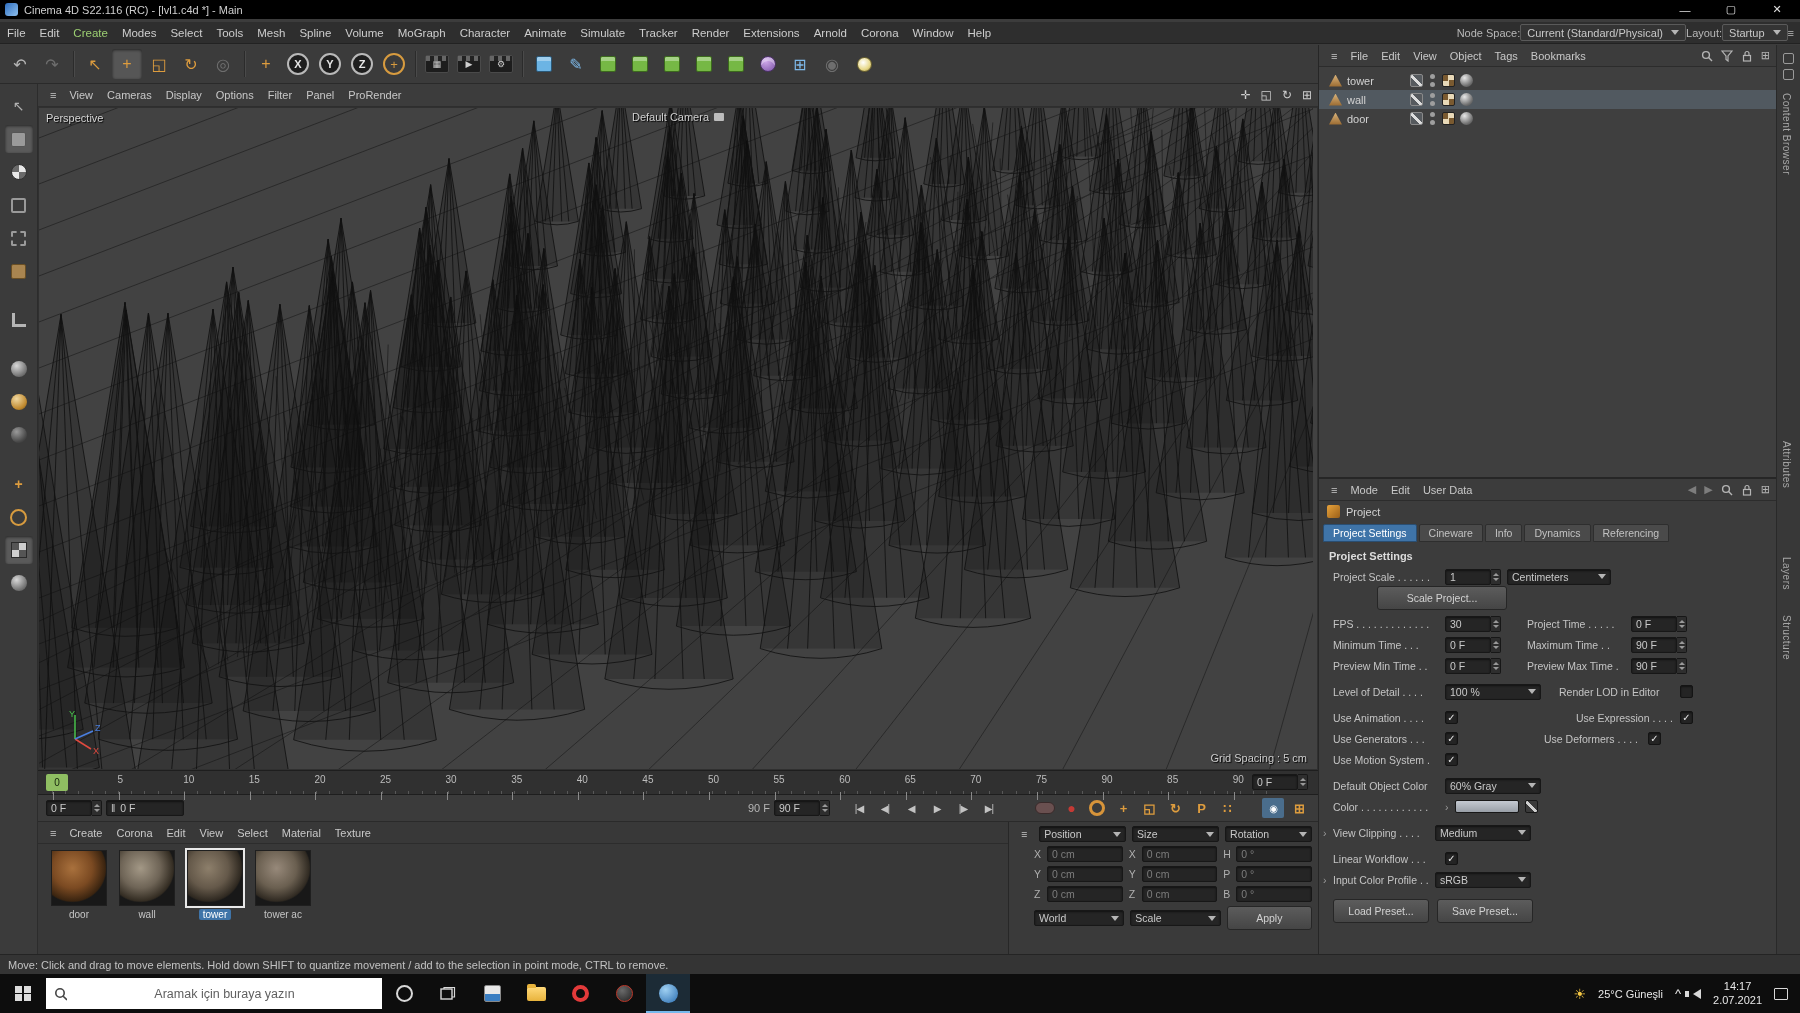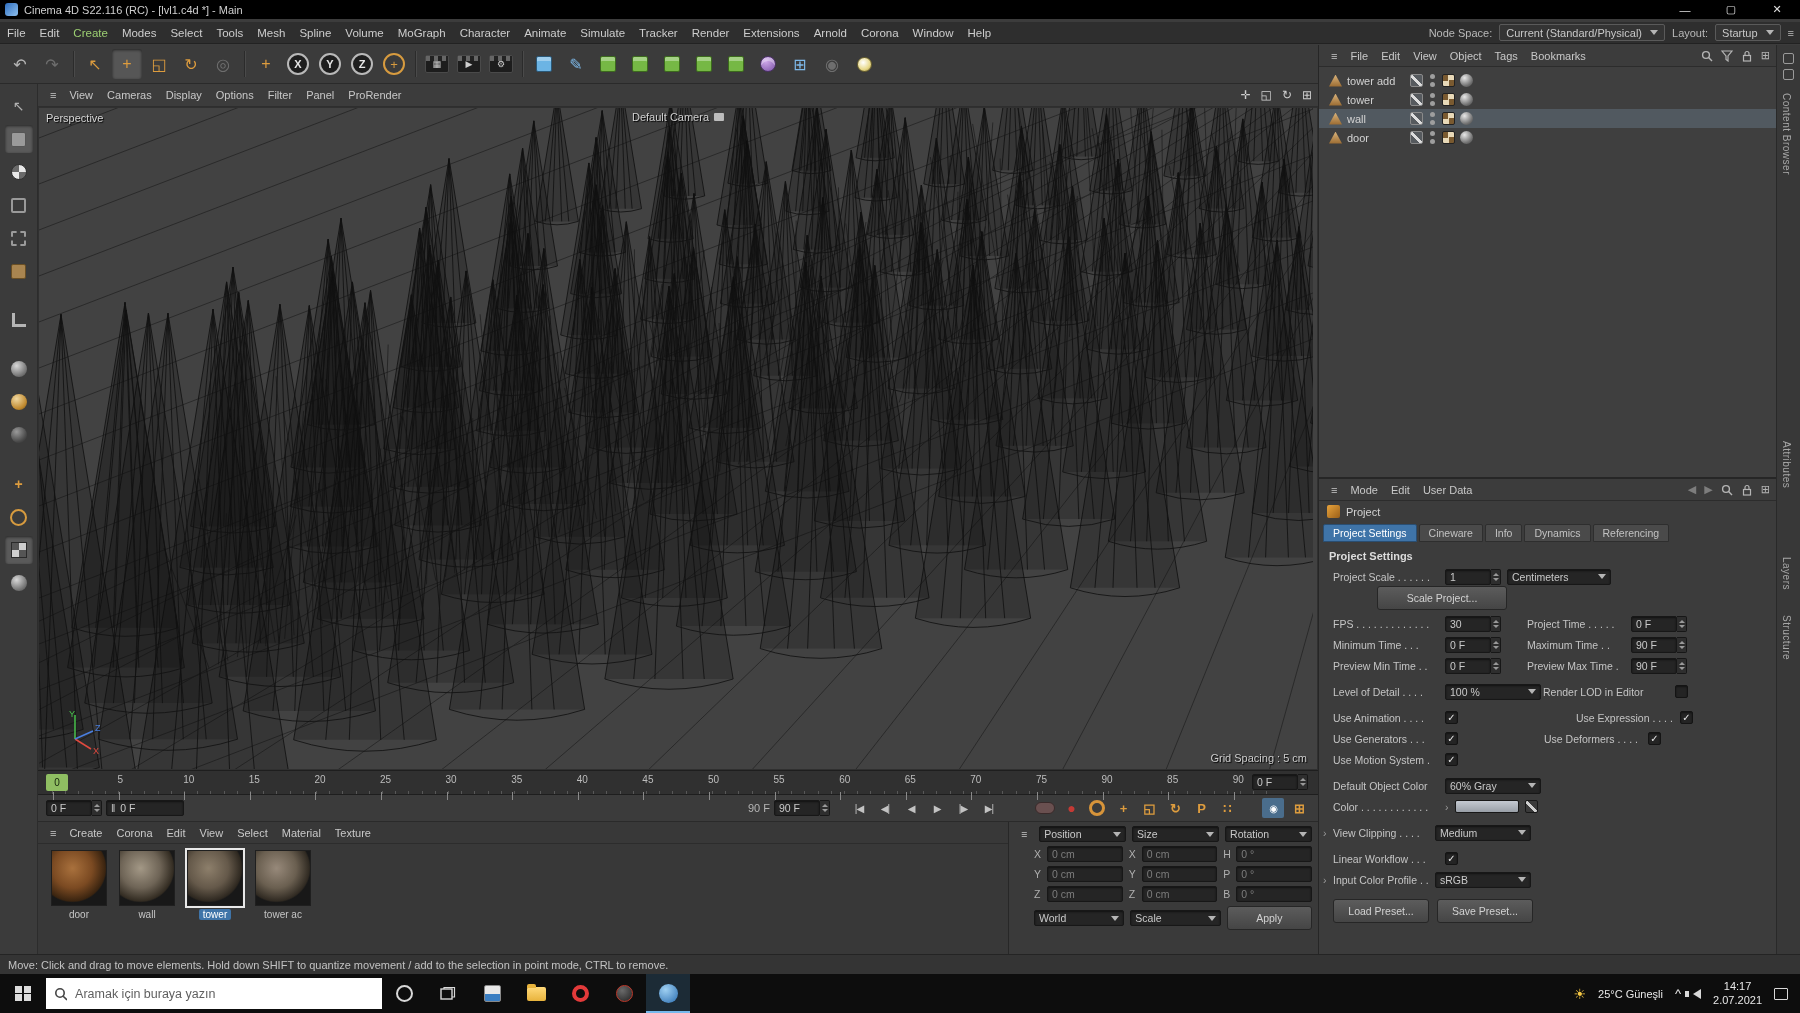--- a/index.html
+++ b/index.html
@@ -10,21 +10,21 @@
   
   .titlebar { position:absolute; left:0; top:0; width:100%; height:19px; background:#000; display:flex; align-items:center; color:#cfcfcf; font-size:11px; }
   .appicon { width:13px; height:13px; border-radius:3px; margin:0 6px 0 5px; background:linear-gradient(135deg,#2e6ec0,#8fc1ee); }
   .wbtns { margin-left:auto; display:flex; }
   .wbtn { width:46px; height:22px; display:flex; align-items:center; justify-content:center; color:#e0e0e0; font-size:11px; }
 
   
   .menubar { position:absolute; left:0; top:22px; width:100%; height:22px; background:#2e2e2e; border-bottom:1px solid #222; display:flex; align-items:center; font-size:11.5px; color:#cdcdcd; }
   .mi { padding:0 7px; cursor:default; }
   .mi.accent { color:#9ccf72; }
-  .menu-right { margin-left:auto; display:flex; align-items:center; gap:7px; padding-right:6px; font-size:11px; color:#b8b8b8; }
+  .menu-right { margin-left:auto; display:flex; align-items:center; padding-right:6px; font-size:11px; color:#b8b8b8; }
   .ddbox { height:17px; background:#343434; border:1px solid #5a5a5a; border-radius:2px; display:flex; align-items:center; gap:8px; padding:0 6px; color:#c8c8c8; }
   .caret { width:0; height:0; border-left:4px solid transparent; border-right:4px solid transparent; border-top:5px solid #b5b5b5; }
 
   
   .toolbar { position:absolute; left:0; top:45px; width:1318px; height:39px; background:#3b3b3b; border-bottom:1px solid #2a2a2a; display:flex; align-items:center; padding-left:4px; }
   .tool { width:30px; height:30px; margin:0 1px; border-radius:3px; display:flex; align-items:center; justify-content:center; font-size:16px; color:#b5b5b5; position:relative; }
   .tool.sel { background:#565656; box-shadow:inset 0 1px 3px rgba(0,0,0,.6); }
   .tool.dim { color:#6e6e6e; }
   .tool.orange { color:#dd9c3e; }
   .tsep { width:1px; height:26px; background:#2b2b2b; margin:0 5px; box-shadow:1px 0 0 #4a4a4a; }
@@ -154,21 +154,21 @@
 
   
   .statusbar { position:absolute; left:0; top:954px; width:100%; height:20px; background:#343434; border-top:1px solid #242424; display:flex; align-items:center; padding-left:8px; font-size:11px; color:#c2c2c2; }
 
   
   .taskbar { position:absolute; left:0; top:974px; width:100%; height:39px; background:#0d0d0d; display:flex; align-items:center; color:#e8e8e8; }
   .startbtn { width:46px; height:39px; display:flex; align-items:center; justify-content:center; }
   .winlogo { display:grid; grid-template-columns:7px 7px; grid-template-rows:7px 7px; gap:1.5px; }
   .winlogo i { background:#dcdcdc; }
   .searchbox { width:336px; height:31px; background:#fff; display:flex; align-items:center; padding:0 8px; gap:8px; }
-  .searchbox input { border:none; outline:none; font-family:"Liberation Sans",sans-serif; font-size:12.5px; color:#333; width:100%; background:transparent; }
+  .searchbox input { border:none; outline:none; font-family:"Liberation Sans",sans-serif; font-size:12.5px; color:#333; width:100%; background:transparent;text-align:center; }
   .searchbox input::placeholder { color:#5f5f5f; opacity:1; }
   .tbicon { width:44px; height:39px; display:flex; align-items:center; justify-content:center; position:relative; }
   .tbicon.active { background:#1c2b36; box-shadow:inset 0 -2px 0 #76b9ed; }
   .ring { width:17px; height:17px; border-radius:50%; border:2.5px solid #d8d8d8; }
   .folder { width:19px; height:14px; background:linear-gradient(#ffd97a,#e8b33c); border-radius:2px; position:relative; }
   .folder::before { content:""; position:absolute; left:0; top:-3px; width:9px; height:4px; background:#e8b33c; border-radius:2px 2px 0 0; }
   .opera { width:17px; height:17px; border-radius:50%; border:4px solid #e33a3a; }
   .darkball { width:17px; height:17px; border-radius:50%; background:radial-gradient(circle at 35% 30%, #6a6a6a, #222); border:1px solid #c0392b; }
   .c4dball { width:19px; height:19px; border-radius:50%; background:radial-gradient(circle at 35% 30%, #9fd0f2, #2a6db0); }
   .photoicon { width:17px; height:17px; background:linear-gradient(180deg,#e8e8e8 50%, #3a7ec2 50%); border:1px solid #888; border-radius:2px; }
@@ -1910,31 +1910,20 @@
           <svg width="12" height="12">
               <rect x="2.5" y="5.5" width="7" height="5.5" fill="none" stroke="#b5b5b5" stroke-width="1.2"></rect>
               <path d="M4 5.5 V3.5 a2 2 0 0 1 4 0 V5.5" fill="none" stroke="#b5b5b5" stroke-width="1.2"></path>
             </svg>
           <span>⊞</span>
         </span>
       </div>
       <div class="omlist">
         <div class="orow">
           <span class="objicon"></span>
-          <span class="oname">tower add</span>
-          <span class="penc"></span>
-          <span class="vdots">
-              <span class="vdot"></span>
-              <span class="vdot"></span>
-            </span>
-          <span class="checker"></span>
-          <span class="phong"></span>
-        </div>
-        <div class="orow">
-          <span class="objicon"></span>
           <span class="oname">tower</span>
           <span class="penc"></span>
           <span class="vdots">
               <span class="vdot"></span>
               <span class="vdot"></span>
             </span>
           <span class="checker"></span>
           <span class="phong"></span>
         </div>
         <div class="orow hl">
@@ -2068,21 +2057,21 @@
             </span>
           </span>
       </div>
       <div class="gap4"></div>
       <div class="arow">
         <span class="alab">Level of Detail . . . .</span>
         <span class="fld dd wid96">
             <span>100 %</span>
             <span class="caret"></span>
           </span>
-        <span class="alab2" style="width:132px;margin-left:2px;">Render LOD in Editor</span>
+        <span class="alab2" style="width:121px;margin-left:18px;">Render LOD in Editor</span>
         <span class="cb"></span>
       </div>
       <div class="gap4"></div>
       <div class="arow">
         <span class="alab">Use Animation . . . .</span>
         <span class="cb">✓</span>
         <span class="alab2" style="margin-left:118px;">Use Expression . . . .</span>
         <span class="cb">✓</span>
       </div>
       <div class="arow">

